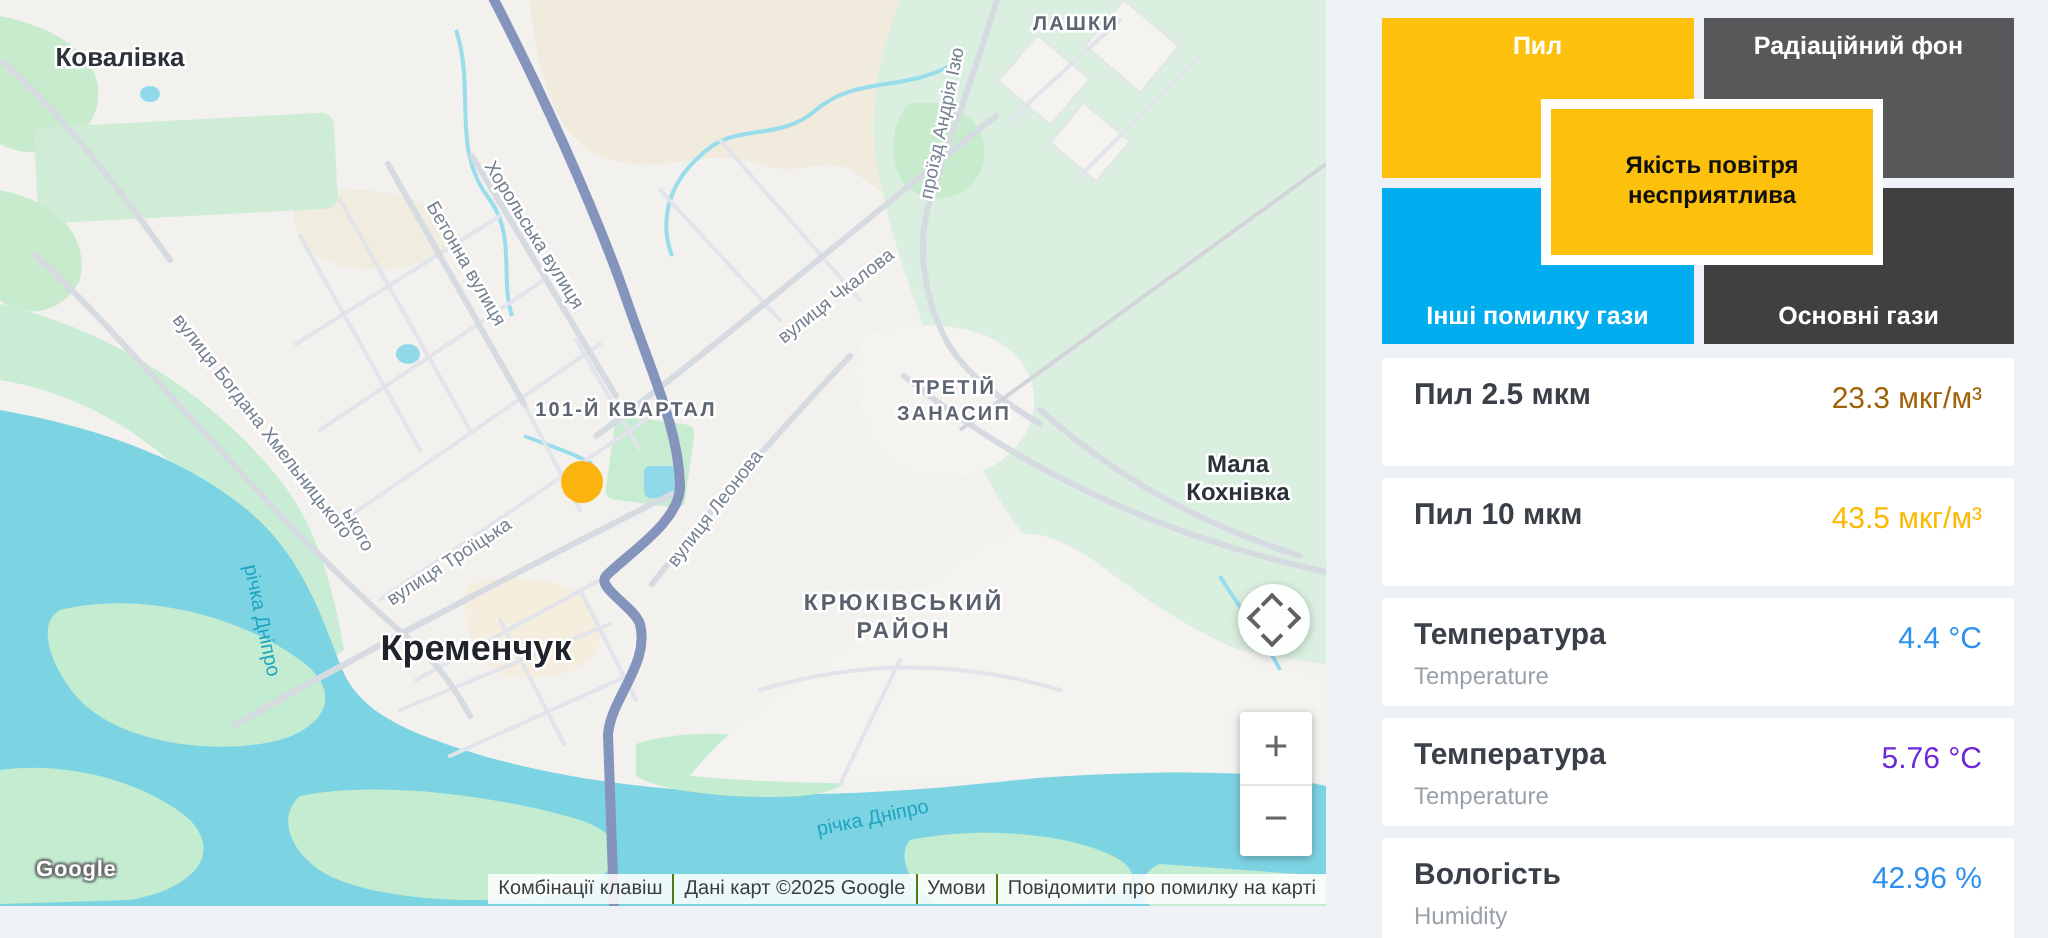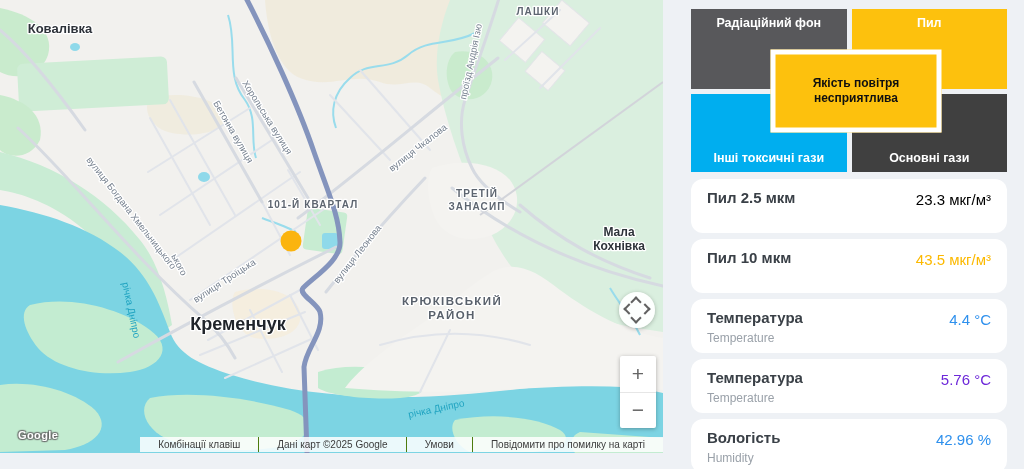--- a/index.html
+++ b/index.html
@@ -29,21 +29,21 @@
   .google-logo{
     position:absolute;left:18px;top:429px;font-size:11px;font-weight:bold;color:#fff;
     letter-spacing:.4px;
     text-shadow:1px 1px 1px rgba(100,100,100,.85),-1px -1px 1px rgba(100,100,100,.85),
                 1px -1px 1px rgba(100,100,100,.85),-1px 1px 1px rgba(100,100,100,.85);
   }
   .attribution{
     position:absolute;right:0;bottom:1px;height:15px;display:flex;align-items:stretch;
     background:rgba(255,255,255,.85);font-size:10px;color:#3c3c3c;line-height:15px;
   }
-  .attribution span{padding:0 18px;white-space:nowrap;}
+  .attribution span{padding:0 5px;white-space:nowrap;}
   .attribution span + span{border-left:1px solid #4d7c0f;}
 
   .pan-control{
     position:absolute;left:619px;top:292px;width:36px;height:36px;border-radius:50%;
     background:rgba(255,255,255,.95);box-shadow:0 1px 4px rgba(0,0,0,.25);cursor:pointer;
   }
   .chev{position:absolute;width:6px;height:6px;border-top:2px solid #616161;border-right:2px solid #616161;}
   .chev.up{top:6px;left:13px;transform:rotate(-45deg);}
   .chev.rt{top:13px;right:6px;transform:rotate(45deg);}
   .chev.dn{bottom:6px;left:13px;transform:rotate(135deg);}
@@ -68,21 +68,21 @@
   .tile.top{padding-top:7px;}
   .tile.bottom{display:flex;align-items:flex-end;justify-content:center;padding-bottom:7px;}
   .overlay{
     position:absolute;left:50%;top:50%;transform:translate(-50%,-50%) translateX(7px);
     width:161px;height:73px;border:5px solid #fff;
     display:flex;flex-direction:column;align-items:center;justify-content:center;
     font-size:12px;font-weight:bold;color:#101010;line-height:15px;text-align:left;
   }
   .cards{margin-top:7px;}
   .card{
-    position:relative;background:#fff;border-radius:12px;height:54px;box-sizing:border-box;
+    position:relative;background:#fff;border-radius:2px;height:54px;box-sizing:border-box;
     padding:10px 16px;margin-bottom:6px;cursor:pointer;
   }
   .m-name{font-size:15px;font-weight:bold;color:#3a4047;}
   .m-sub{font-size:12px;color:#9aa1a9;margin-top:5px;}
   .m-value{position:absolute;right:16px;top:12px;font-size:15px;}
 </style>
 </head>
 <body>
 
 <div class="page">
@@ -224,42 +224,42 @@
     </div>
 
     <div class="zoom-control">
       <div class="zbtn">+</div>
       <div class="zbtn">−</div>
     </div>
   </div>
 
   <div class="panel">
     <div class="tiles">
+      <div class="tile top" style="background: rgb(253, 193, 13);">
+        <span>Пил</span>
+      </div>
       <div class="tile top" style="background: rgb(88, 88, 91);">
         <span>Радіаційний фон</span>
       </div>
-      <div class="tile top" style="background: rgb(253, 193, 13);">
-        <span>Пил</span>
-      </div>
       <div class="tile bottom" style="background: rgb(0, 174, 239);">
-        <span>Інші токсичні гази</span>
+        <span>Інші помилку гази</span>
       </div>
       <div class="tile bottom" style="background: #404040;">
         <span>Основні гази</span>
       </div>
       <div class="overlay" style="background: rgb(253, 193, 13);">
         <span>Якість повітря</span>
         <span>несприятлива</span>
       </div>
     </div>
 
     <div class="cards">
       <div class="card">
         <div class="m-name">Пил 2.5 мкм</div>
-        <div class="m-value" style="color: #000000;">23.3 мкг/м³</div>
+        <div class="m-value" style="color: #a16207;">23.3 мкг/м³</div>
       </div>
       <div class="card">
         <div class="m-name">Пил 10 мкм</div>
         <div class="m-value" style="color: rgb(252, 185, 0);">43.5 мкг/м³</div>
       </div>
       <div class="card">
         <div class="m-name">Температура</div>
         <div class="m-sub">Temperature</div>
         <div class="m-value" style="color: rgb(46, 144, 237);">4.4 °C</div>
       </div>

